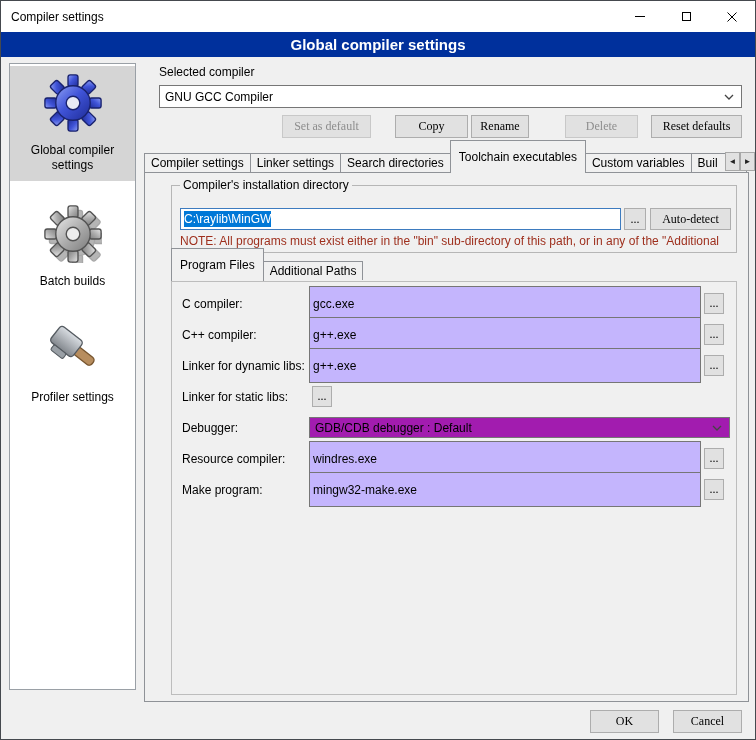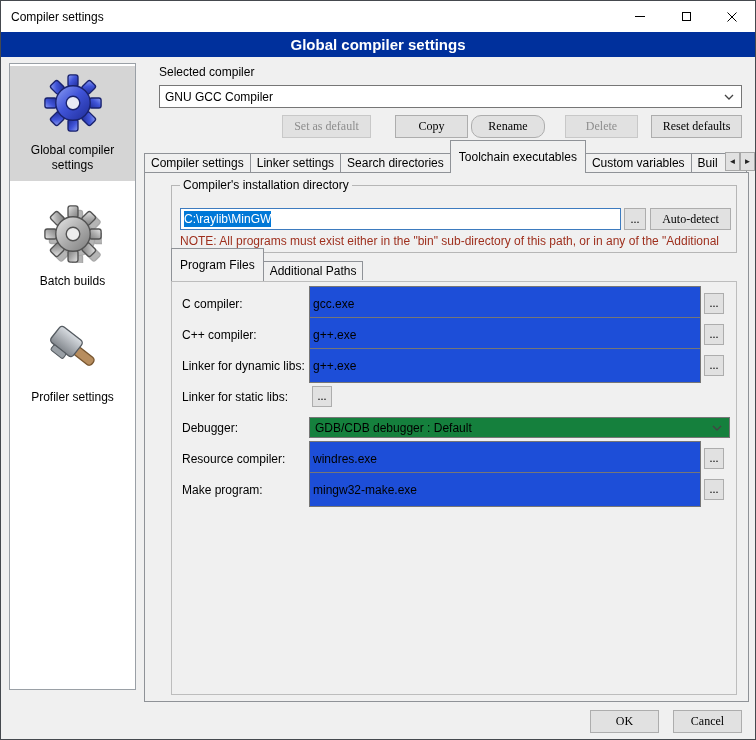--- a/index.html
+++ b/index.html
@@ -35,31 +35,31 @@
 
   
   .combo { background:#fff; border:1px solid #767676; display:flex; align-items:center;
            padding:0 7px 0 5px; }
   .combo .combo-value { flex:1; white-space:nowrap; overflow:hidden; }
   .chev { flex:none; margin-left:6px; }
   .btn { position:absolute; background:#e1e1e1; border:1px solid #adadad; font-family:Liberation Serif, serif;
          font-size:12px; color:#000; display:flex; align-items:center; justify-content:center;
          height:23px; cursor:default; }
   .btn.disabled { color:#8d8d8d; border-color:#c8c8c8; }
-  .text-input { background:#1d4ed8; border:1px solid #767676; height:35px; padding:3px 3px;
+  .text-input { background:#c4b5fd; border:1px solid #767676; height:35px; padding:3px 3px;
                 font-family:inherit; font-size:12px; color:#000; }
 
   
   .sel-label { position:absolute; left:158px; top:64px; }
   .compiler-combo { position:absolute; left:158px; top:84px; width:583px; height:23px; }
 
   
   .b-setdefault { left:281px; top:114px; width:89px; }
   .b-copy       { left:394px; top:114px; width:73px; }
-  .b-rename     { left:470px; top:114px; width:74px;border-radius:10px; }
+  .b-rename     { left:470px; top:114px; width:58px; }
   .b-delete     { left:564px; top:114px; width:73px;text-align:center; }
   .b-reset      { left:650px; top:114px; width:91px; }
 
   
   .tabstrip { position:absolute; left:143px; top:150px; height:22px; display:flex;
               align-items:flex-end; z-index:3; }
   .tab { height:19px; margin-bottom:1px; padding:0 6px; background:#f0f0f0;
          border:1px solid #8f9297; border-bottom:none; display:flex; align-items:center;
          margin-right:-1px; white-space:nowrap; cursor:default; }
   .tab.active { height:22px; margin-bottom:0; z-index:2; position:relative; padding:16px 8px; }
@@ -89,21 +89,21 @@
   
   .subtabstrip { position:absolute; left:26px; top:85px; height:23px; display:flex;
                  align-items:flex-end; z-index:3; }
   .subpanel { position:absolute; left:26px; top:108px; width:566px; height:414px;
               border:1px solid #bdbdbd; background:#f0f0f0; z-index:2; }
   .rows { padding:11px 0 0 10px; display:flex; flex-direction:column; gap:10px; }
   .form-row { display:flex; align-items:center; height:21px; }
   .form-label { width:127px; flex:none; }
   .form-input { width:392px; }
   .browse-btn { position:static; width:20px; height:21px; margin-left:3px; flex:none; }
-  .debugger-combo { width:421px; height:21px; background:#15803d; }
+  .debugger-combo { width:421px; height:21px; background:#a21caf; }
 
   
   .b-ok     { left:589px; top:709px; width:69px; }
   .b-cancel { left:672px; top:709px; width:69px; }
 
   .hidden-defs { position:absolute; width:0; height:0; }
 </style>
 </head>
 <body>
 

